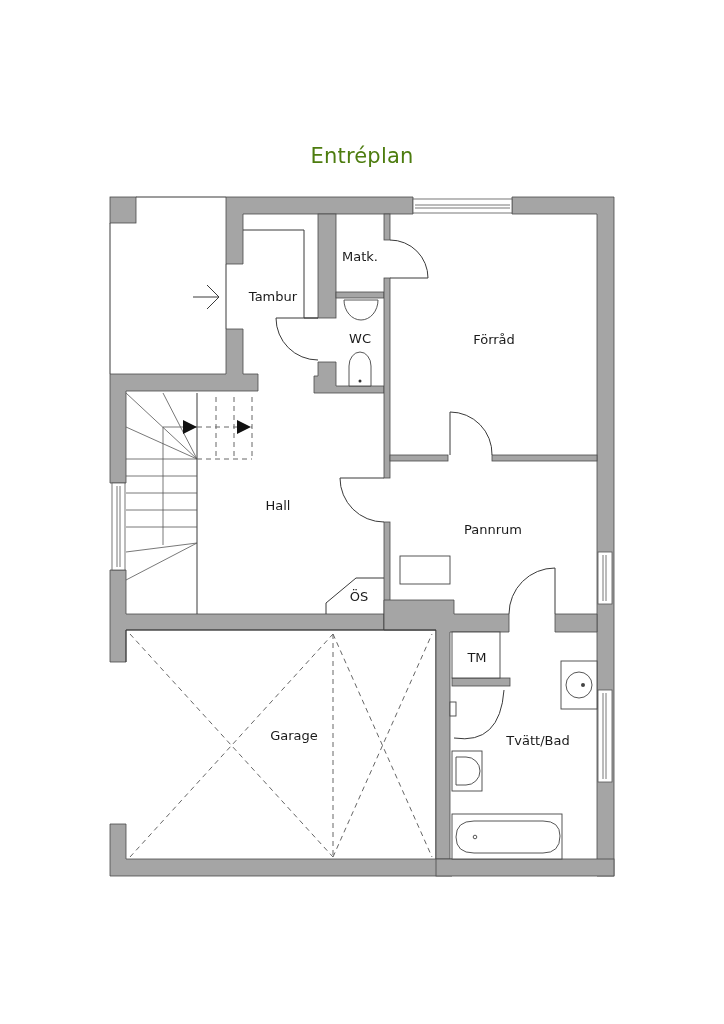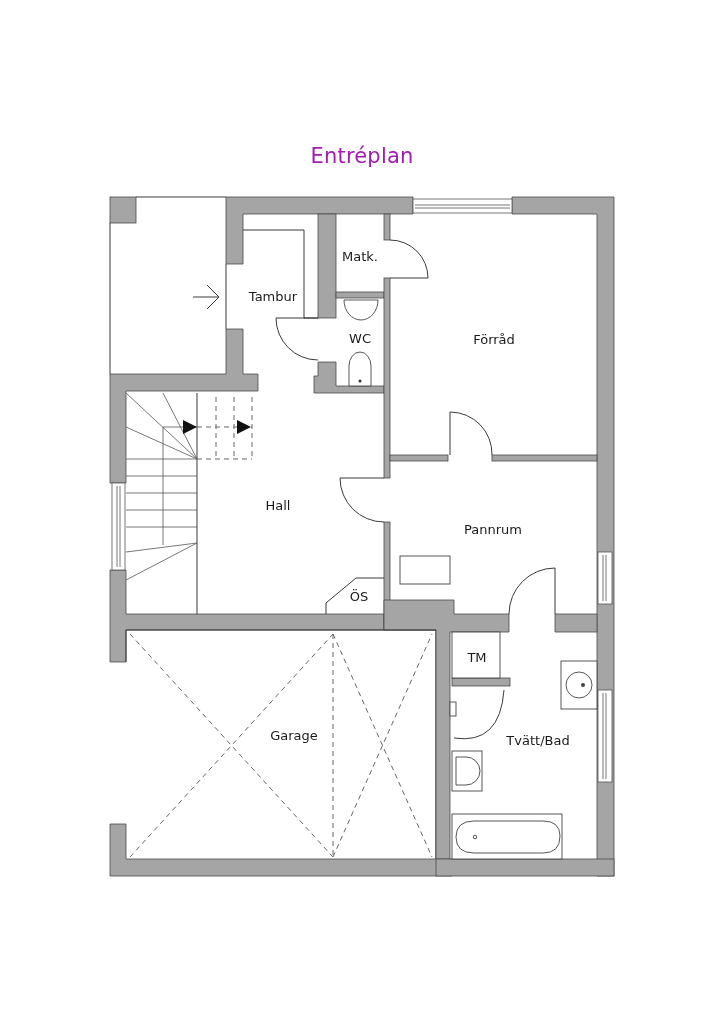--- a/index.html
+++ b/index.html
@@ -1,17 +1,17 @@
 <!DOCTYPE html>
 <html><head>
   <meta charset="utf-8">
   <style>
     html, body { margin: 0; padding: 0; background: #ffffff; }
     body { width: 724px; height: 1024px; position: relative; overflow: hidden; font-family: "DejaVu Sans", sans-serif; }
-    .title { position: absolute; left: 0; width: 724px; top: 144px; text-align: center; font-size: 21px; color: #a21caf; letter-spacing: 0.2px; }
+    .title { position: absolute; left: 0; width: 724px; top: 144px; text-align: center; font-size: 21px; color: #4d7c0f; letter-spacing: 0.2px; }
     svg { position: absolute; left: 0; top: 0; }
     .lbl { font-family: "DejaVu Sans", sans-serif; font-size: 13px; fill: #1a1a1a; }
     .wall { fill: #a5a5a5; stroke: #4a4a4a; stroke-width: 0.8; }
     .line { fill: none; stroke: #3a3a3a; stroke-width: 1; }
     .thin { fill: none; stroke: #555; stroke-width: 0.8; }
     .dash { fill: none; stroke: #666; stroke-width: 1; stroke-dasharray: 5 4; }
     .win { fill: #ffffff; stroke: #555; stroke-width: 0.8; }
     .fix { fill: #ffffff; stroke: #444; stroke-width: 0.9; }
   </style>
 </head>

